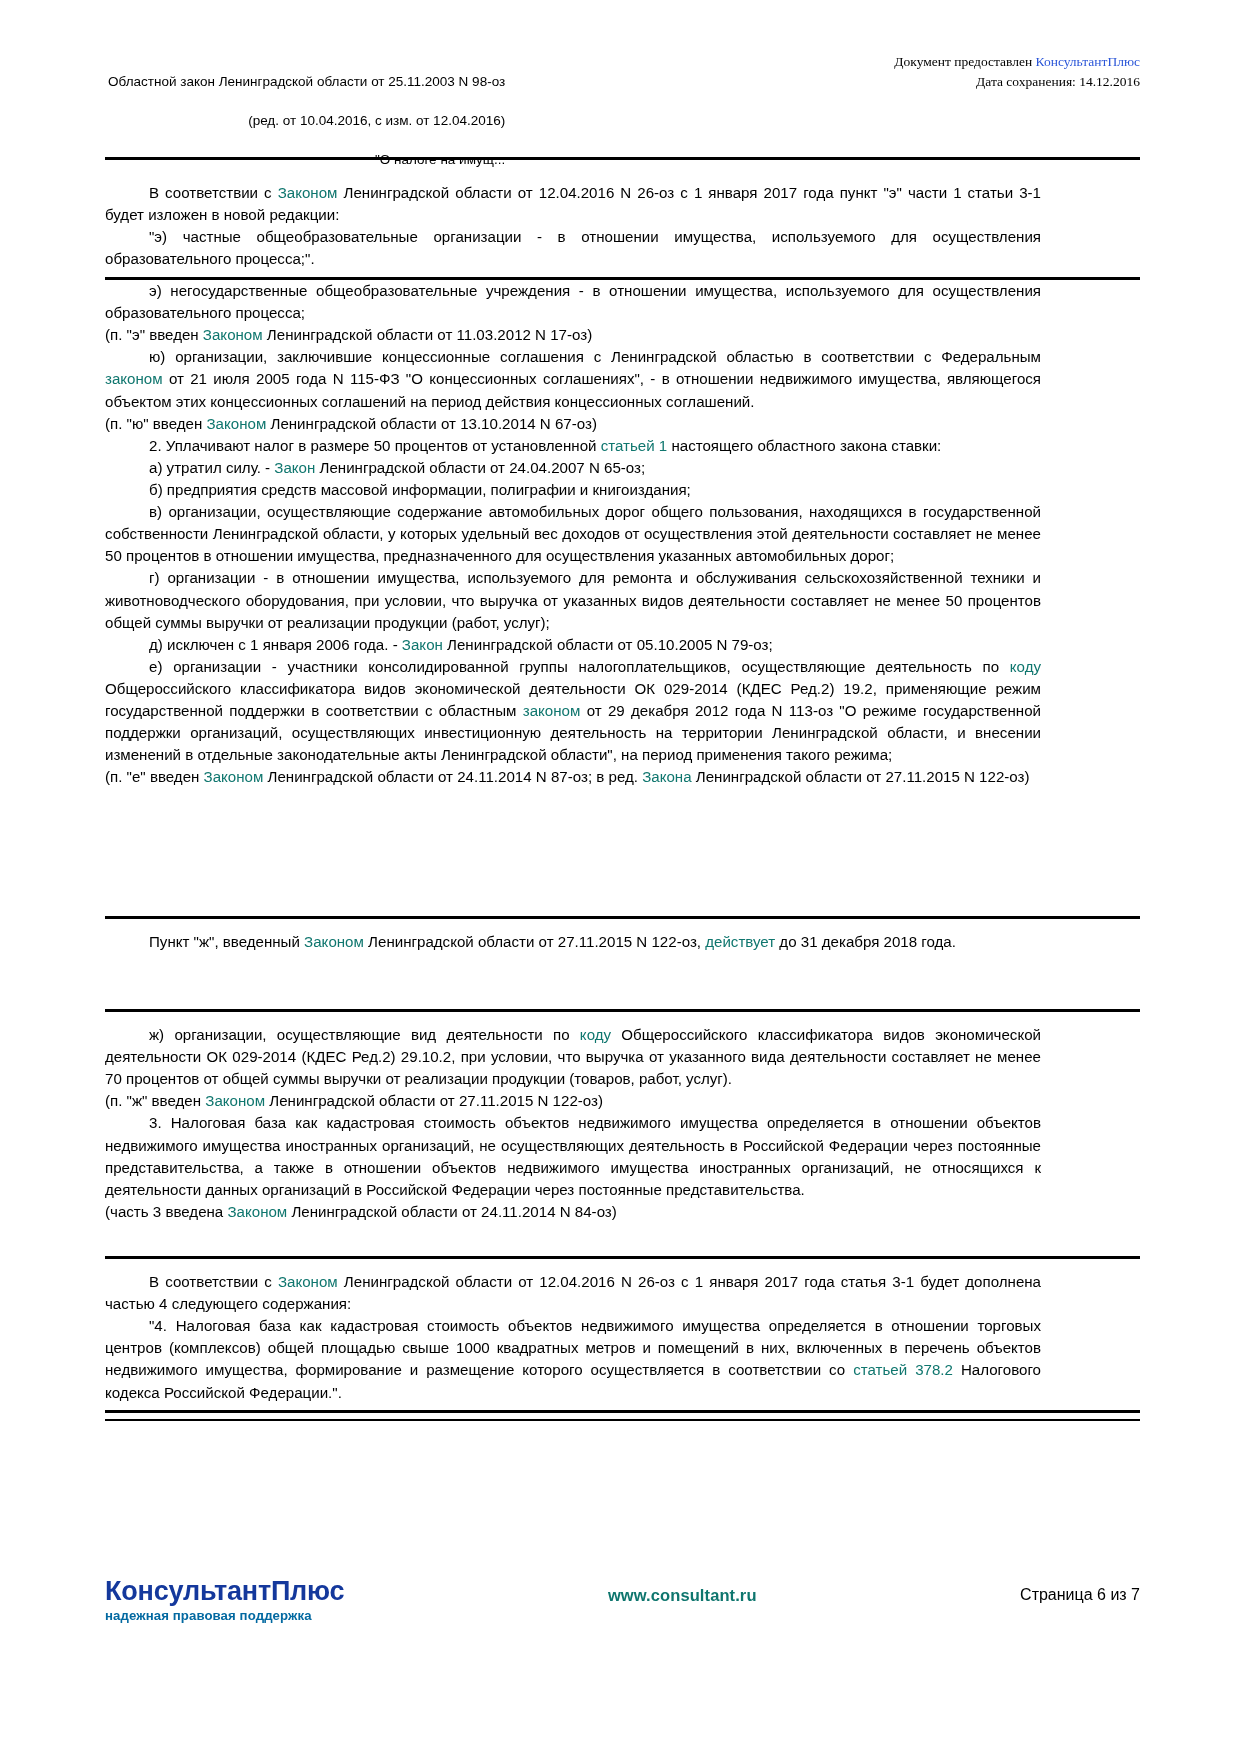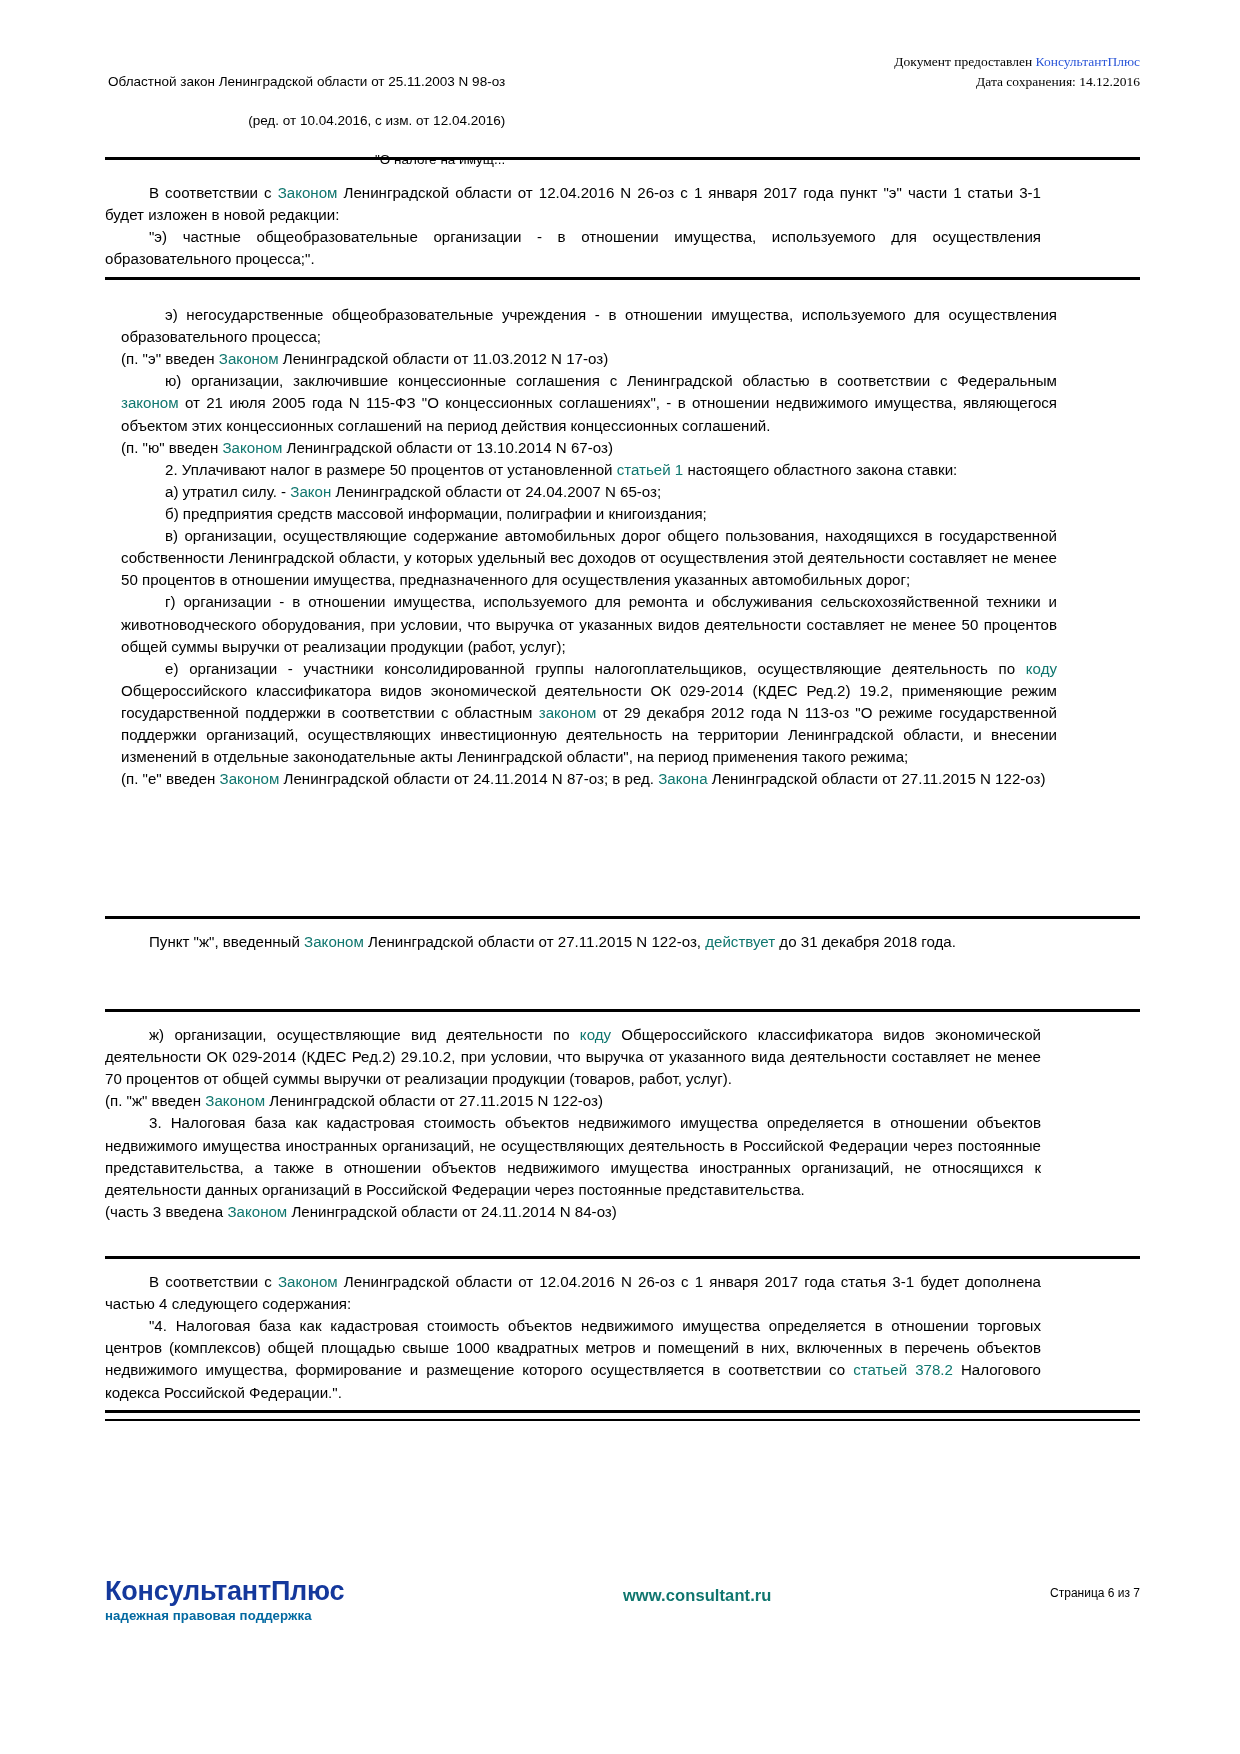--- a/index.html
+++ b/index.html
@@ -119,21 +119,21 @@
     letter-spacing: 0.1px;
   }
   .footer-center {
     font-size: 16.5px;
     font-weight: bold;
     color: #14389c;
     padding-top: 9px;
     letter-spacing: 0.1px;
   }
   .footer-right {
-    font-size: 12px;
+    font-size: 16px;
     color: #000000;
     padding-top: 9px;
   }
 </style>
 </head>
 <body>
 
 <div class="page">
 
   <div class="doc-header">
@@ -154,40 +154,41 @@
   <hr class="rule" style="top:1009px;">
   <hr class="rule" style="top:1256px;">
   <hr class="rule" style="top:1410px;">
   <hr class="rule thin" style="top:1419px;">
 
   <div class="content" style="top:182px;">
     <p class="ind"><span>В соответствии с </span><a class="lnk" href="#">Законом</a><span> Ленинградской области от 12.04.2016 N 26-оз с 1 января 2017 года пункт "э" части 1 статьи 3-1 будет изложен в новой редакции:</span></p>
     <p class="ind">"э) частные общеобразовательные организации - в отношении имущества, используемого для осуществления образовательного процесса;".</p>
   </div>
 
-  <div class="content" style="top:304px;margin-left:16px;">
+  <div class="content" style="top:280px;">
 
     <p class="ind">э) негосударственные общеобразовательные учреждения - в отношении имущества, используемого для осуществления образовательного процесса;</p>
 
     <p class="para"><span>(п. "э" введен </span><a class="lnk" href="#">Законом</a><span> Ленинградской области от 11.03.2012 N 17-оз)</span></p>
 
     <p class="ind"><span>ю) организации, заключившие концессионные соглашения с Ленинградской областью в соответствии с Федеральным </span><a class="lnk" href="#">законом</a><span> от 21 июля 2005 года N 115-ФЗ "О концессионных соглашениях", - в отношении недвижимого имущества, являющегося объектом этих концессионных соглашений на период действия концессионных соглашений.</span></p>
 
     <p class="para"><span>(п. "ю" введен </span><a class="lnk" href="#">Законом</a><span> Ленинградской области от 13.10.2014 N 67-оз)</span></p>
 
     <p class="ind"><span>2. Уплачивают налог в размере 50 процентов от установленной </span><a class="lnk" href="#">статьей 1</a><span> настоящего областного закона ставки:</span></p>
 
     <p class="ind noj"><span>а) утратил силу. - </span><a class="lnk" href="#">Закон</a><span> Ленинградской области от 24.04.2007 N 65-оз;</span></p>
 
     <p class="ind noj">б) предприятия средств массовой информации, полиграфии и книгоиздания;</p>
 
     <p class="ind">в) организации, осуществляющие содержание автомобильных дорог общего пользования, находящихся в государственной собственности Ленинградской области, у которых удельный вес доходов от осуществления этой деятельности составляет не менее 50 процентов в отношении имущества, предназначенного для осуществления указанных автомобильных дорог;</p>
 
     <p class="ind">г) организации - в отношении имущества, используемого для ремонта и обслуживания сельскохозяйственной техники и животноводческого оборудования, при условии, что выручка от указанных видов деятельности составляет не менее 50 процентов общей суммы выручки от реализации продукции (работ, услуг);</p>
 
+    <p class="ind noj"><span>д) исключен с 1 января 2006 года. - </span><a class="lnk" href="#">Закон</a><span> Ленинградской области от 05.10.2005 N 79-оз;</span></p>
 
     <p class="ind"><span>е) организации - участники консолидированной группы налогоплательщиков, осуществляющие деятельность по </span><a class="lnk" href="#">коду</a><span> Общероссийского классификатора видов экономической деятельности ОК 029-2014 (КДЕС Ред.2) 19.2, применяющие режим государственной поддержки в соответствии с областным </span><a class="lnk" href="#">законом</a><span> от 29 декабря 2012 года N 113-оз "О режиме государственной поддержки организаций, осуществляющих инвестиционную деятельность на территории Ленинградской области, и внесении изменений в отдельные законодательные акты Ленинградской области", на период применения такого режима;</span></p>
 
     <p class="para"><span>(п. "е" введен </span><a class="lnk" href="#">Законом</a><span> Ленинградской области от 24.11.2014 N 87-оз; в ред. </span><a class="lnk" href="#">Закона</a><span> Ленинградской области от 27.11.2015 N 122-оз)</span></p>
   </div>
 
   <div class="content" style="top:931px;">
     <p class="ind"><span>Пункт "ж", введенный </span><a class="lnk" href="#">Законом</a><span> Ленинградской области от 27.11.2015 N 122-оз, </span><a class="lnk" href="#">действует</a><span> до 31 декабря 2018 года.</span></p>
   </div>
 

